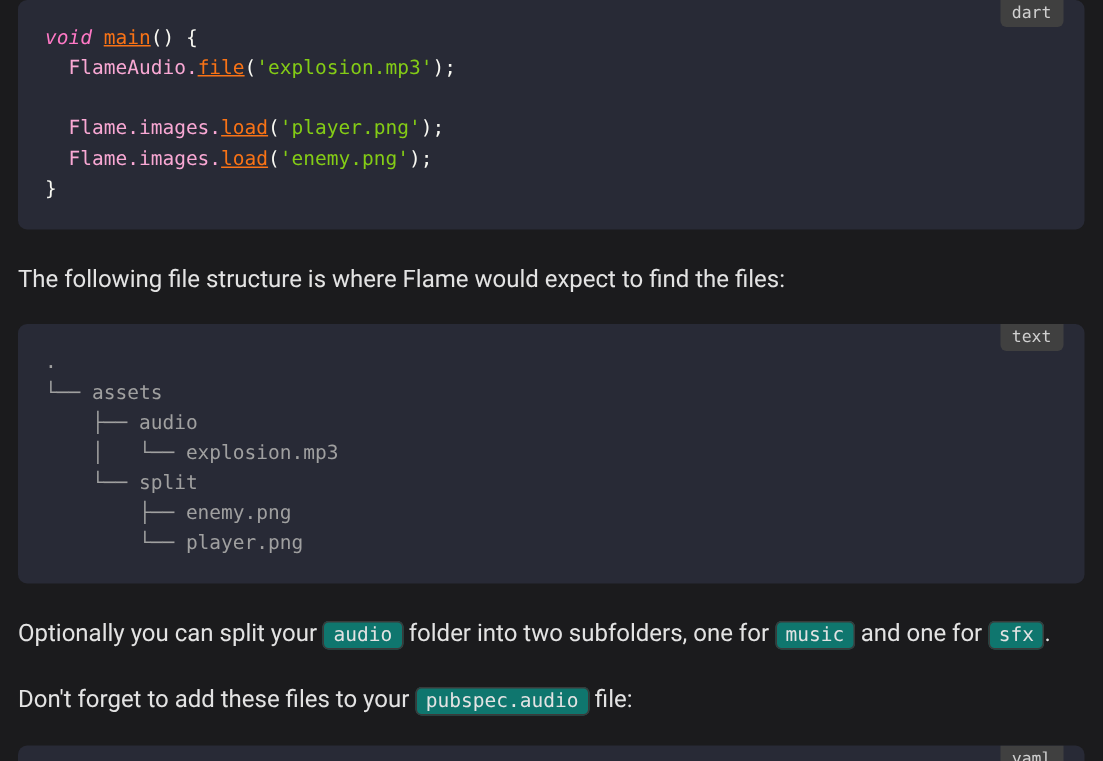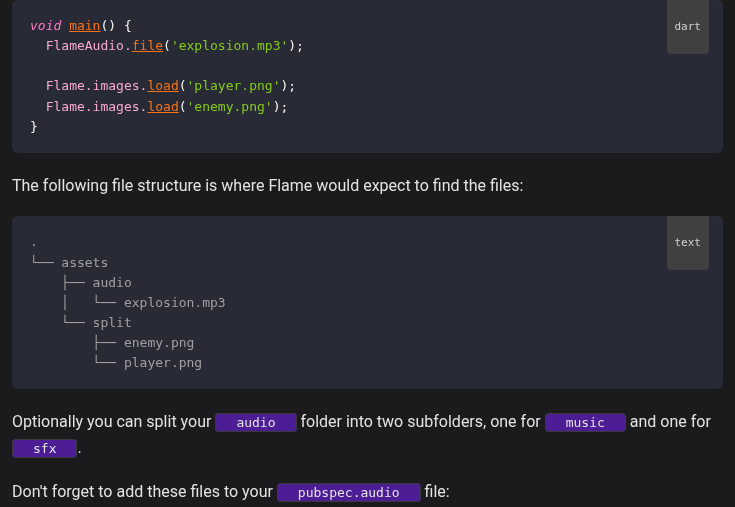--- a/index.html
+++ b/index.html
@@ -20,42 +20,42 @@
     overflow: hidden;
   }
   .lang-tag {
     position: absolute;
     top: 0;
     right: 14px;
     background: #404040;
     color: #d0d0d0;
     font-family: "Consolas", monospace;
     font-size: 11px;
-    padding: 18px 8px;
+    padding: 0 8px;
     border-radius: 0 0 4px 4px;
     z-index: 2;
   }
   pre {
     padding: 16px 18px;
     font-family: "Consolas", "Monaco", monospace;
     font-size: 13px;
     line-height: 1.55;
     color: #f8f8f2;
     white-space: pre;
     overflow-x: auto;
   }
   .prose {
     margin: 14px 0 18px 0;
     color: #e3e3e3;
   }
   code.inline {
-    background: #4c1d95;
+    background: #0f766e;
     border: 1px solid #3a3a3a;
     border-radius: 4px;
-    padding: 1px 20px;
+    padding: 1px 6px;
     font-family: "Consolas", monospace;
     font-size: 13px;
     color: #e3e3e3;
     vertical-align: baseline;
   }
   
   .tk-keyword  { color: #ff79c6; font-style: italic; margin-top: 24px; }
   .tk-func     { color: #f97316; text-decoration: underline; }
   .tk-plain    { color: #f9a8d4; }
   .tk-punc     { color: #f8f8f2; }

